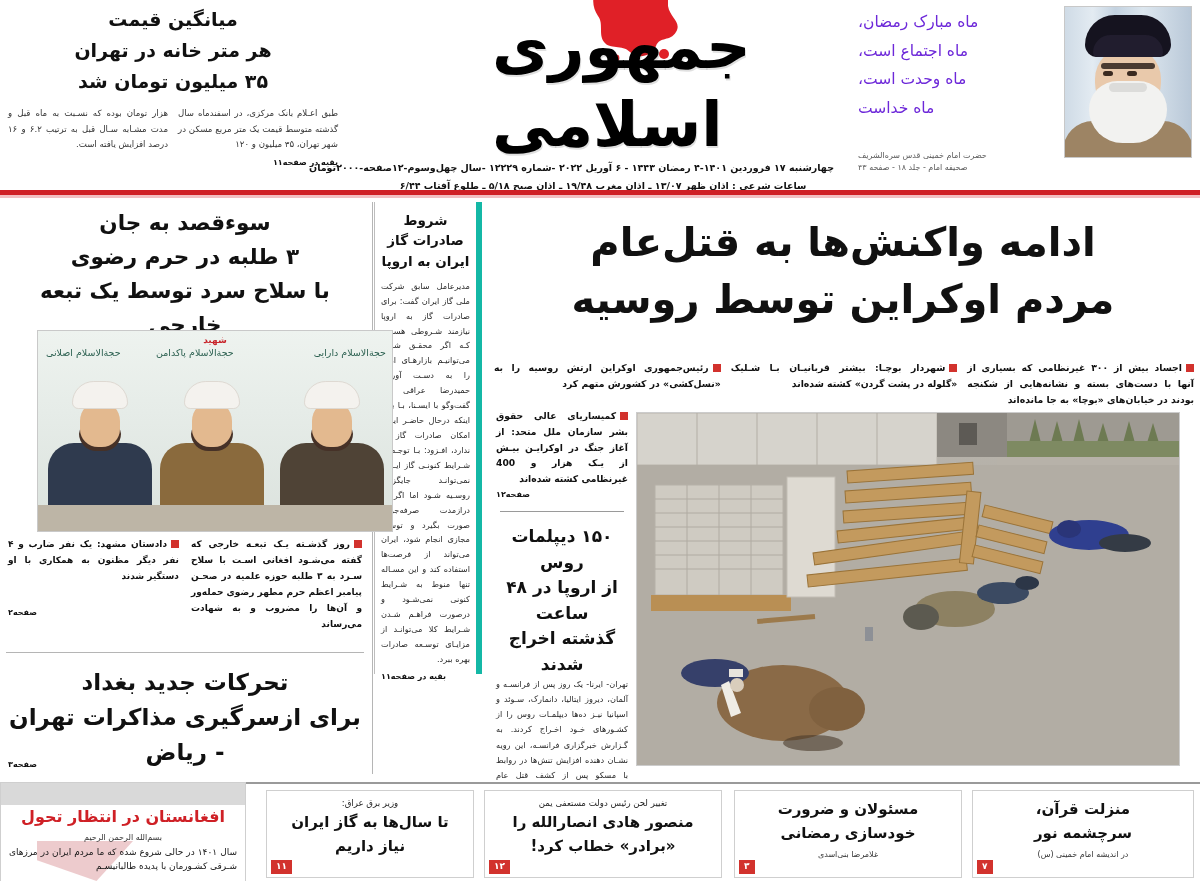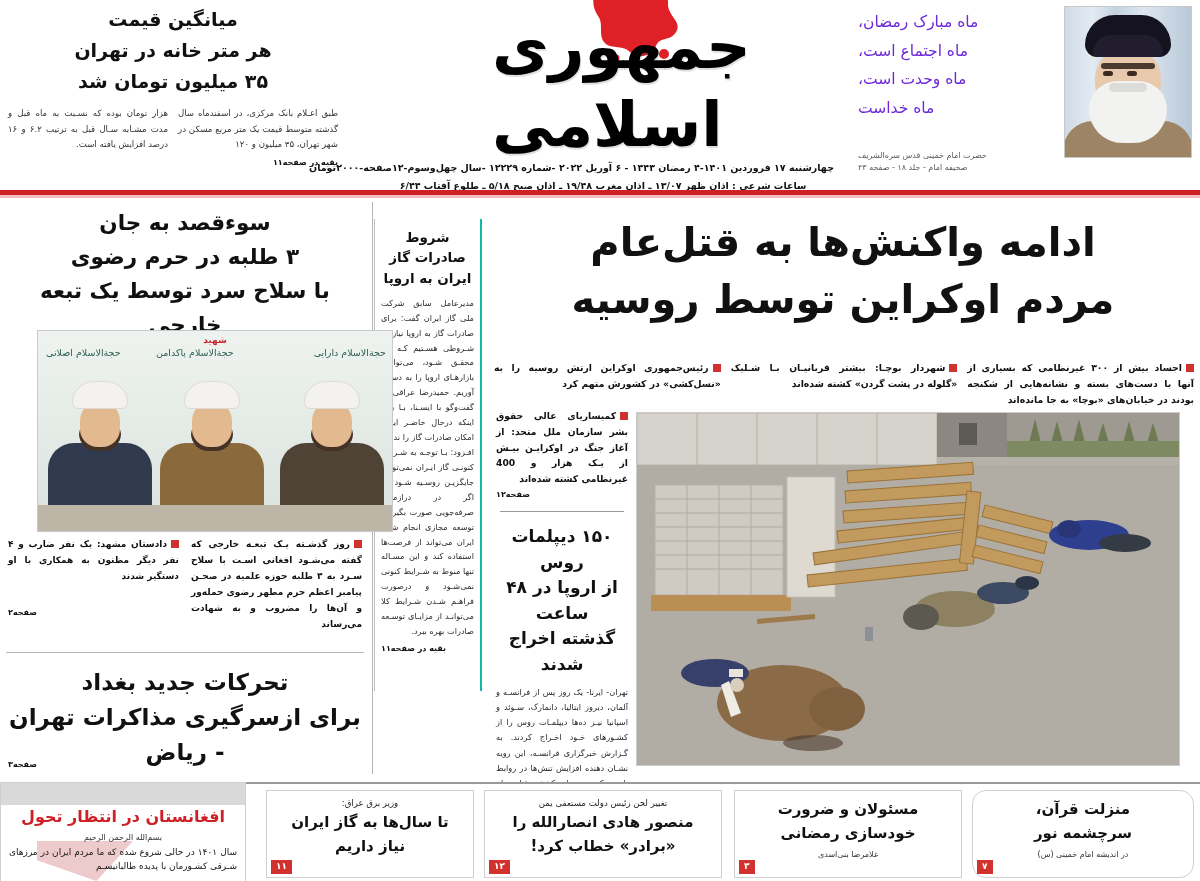--- a/index.html
+++ b/index.html
@@ -61,41 +61,41 @@
   .price-col{flex:1;font-size:8.6px;line-height:1.78;text-align:justify;color:#333;}
   .cont-ref{font-size:8px;font-weight:bold;color:#111;margin-top:6px;text-align:right;}
 
   .rule-red{position:absolute;left:0;top:190px;width:1200px;height:5px;background:#cf2026;}
   .rule-pink{position:absolute;left:0;top:195px;width:1200px;height:3px;background:#f2bfc2;}
 
   
   .body-area{position:absolute;top:200px;right:0;width:1200px;height:580px;}
 
   
-  .col-gas{position:absolute;top:19px;right:718px;width:108px;height:472px;
-    border-right:2px solid #14b8a6;border-left:1px solid #bdbdbd;padding:0 6px;box-sizing:border-box;}
+  .col-gas{position:absolute;top:2px;right:718px;width:108px;height:472px;
+    border-right:6px solid #14b8a6;border-left:1px solid #bdbdbd;padding:0 6px;box-sizing:border-box;}
   .gas-head{font-size:13.5px;font-weight:bold;text-align:center;line-height:1.5;margin-top:8px;}
   .gas-body{font-size:8.2px;line-height:1.82;text-align:justify;color:#2b2b2b;margin-top:8px;}
   .gas-ref{font-size:8px;font-weight:bold;text-align:left;margin-top:5px;}
 
   
   .col-main{position:absolute;top:0;right:0;width:716px;height:578px;}
   .main-head{position:absolute;top:14px;right:12px;width:690px;text-align:center;
     font-size:40px;font-weight:bold;line-height:1.42;color:#111;letter-spacing:-0.5px;}
   .sub-row{position:absolute;top:160px;right:6px;width:700px;display:flex;gap:10px;direction:rtl;}
   .sub-item{flex:1;font-size:9.3px;font-weight:bold;line-height:1.72;text-align:justify;}
   .bullet{display:inline-block;width:8px;height:8px;background:#d2322d;margin-left:4px;
     vertical-align:-1px;}
   .photo{position:absolute;top:212px;right:20px;width:542px;height:352px;
     border:1px solid #ccc;overflow:hidden;background:#b9b4ac;}
   .left-stack{position:absolute;top:208px;right:572px;width:132px;}
   .ls-item{font-size:9.2px;font-weight:bold;line-height:1.72;text-align:justify;}
   .ls-ref{font-size:8px;font-weight:bold;text-align:left;margin-top:3px;}
   .ls-div{height:1px;background:#9a9a9a;margin:12px 4px 12px 4px;}
-  .ls-head{font-size:17px;font-weight:bold;text-align:center;line-height:1.5;margin-bottom:8px;}
+  .ls-head{font-size:17px;font-weight:bold;text-align:center;line-height:1.5;}
   .ls-body{font-size:8.2px;line-height:1.84;text-align:justify;color:#2b2b2b;}
 
   
   .col-left{position:absolute;top:0;left:0;width:372px;height:578px;}
   .mash-head{position:absolute;top:6px;left:6px;width:358px;text-align:center;
     font-size:21.5px;font-weight:bold;line-height:1.58;}
   .clerics{position:absolute;top:130px;left:8px;width:354px;height:200px;
     border:1px solid #c9c9c9;overflow:hidden;
     background:linear-gradient(180deg,#eef3ef 0%,#e6ece8 40%,#dbe2dd 100%);margin-left:29px;}
   .shahid{position:absolute;top:4px;left:0;width:100%;text-align:center;
@@ -398,21 +398,21 @@
       <div class="bagh-head">
         <div>تحرکات جدید بغداد</div>
         <div>برای ازسرگیری مذاکرات تهران - ریاض</div>
       </div>
       <div class="bagh-ref">صفحه۳</div>
     </div>
   </div>
 
   <div class="strip">
 
-    <div class="sbox" style="right:6px;width:222px;border-radius:14px;">
+    <div class="sbox" style="right:6px;width:222px;">
       <div class="sb-title">
         <div>منزلت قرآن،</div>
         <div>سرچشمه نور</div>
       </div>
       <div class="sb-by">در اندیشه امام خمینی (س)</div>
       <div class="pgnum ltr">۷</div>
     </div>
 
     <div class="sbox" style="right:238px;width:228px;">
       <div class="sb-title">

